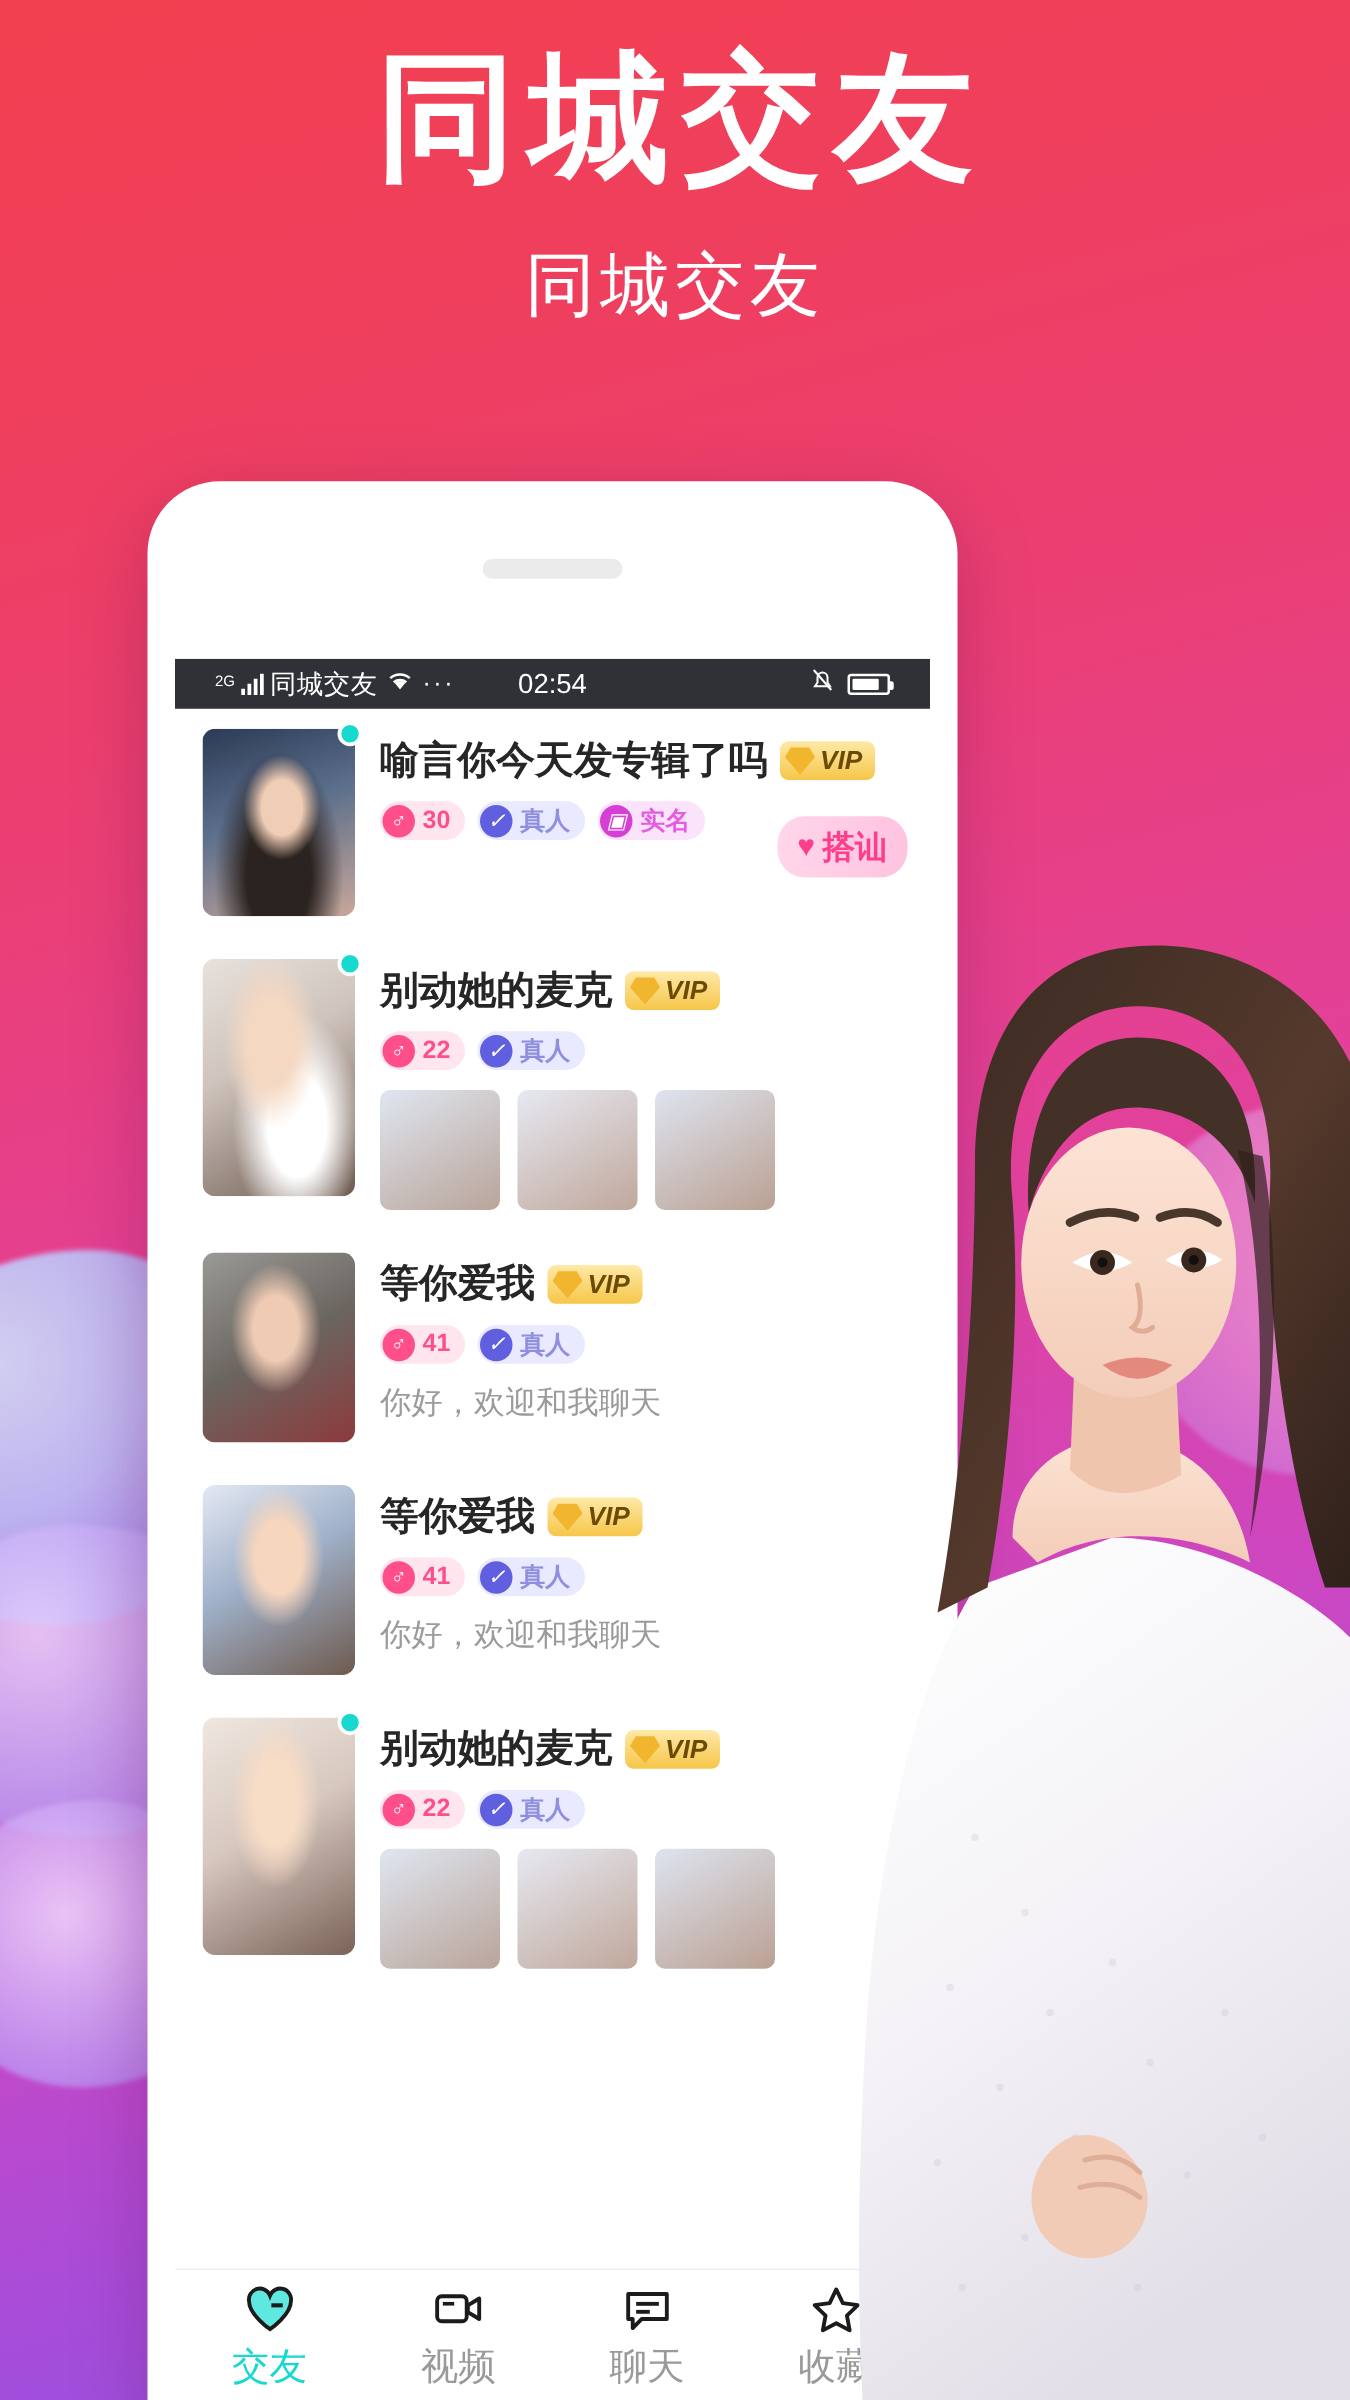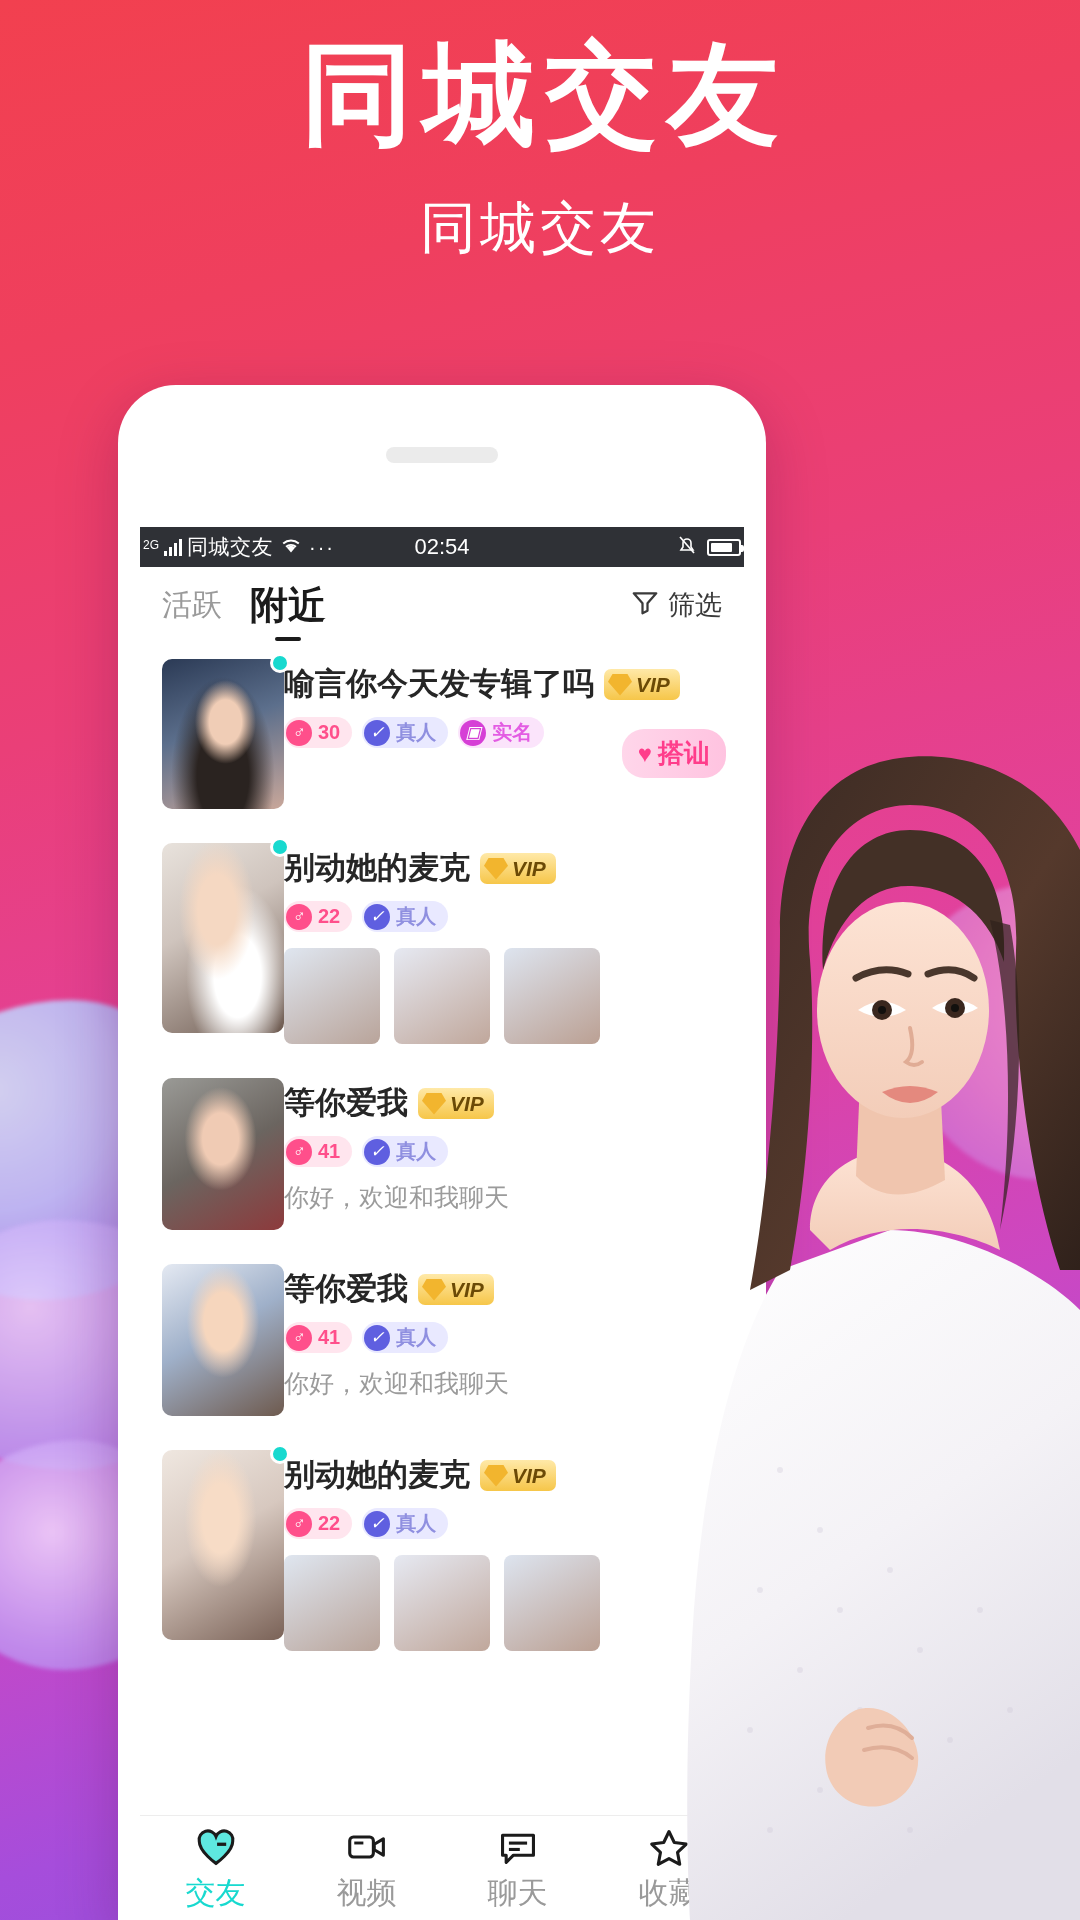--- a/index.html
+++ b/index.html
@@ -46,21 +46,21 @@
     z-index:6;
   }
   .speaker { position:absolute; top:62px; left:50%; transform:translateX(-50%);
     width:112px; height:16px; background:#ebebeb; border-radius:9px; }
 
   .screen { position:absolute; left:22px; top:142px; width:604px; height:1398px;
     background:#fff; overflow:hidden; }
 
   
   .statusbar { height:40px; background:#2f3136; color:#fff;
-    display:flex; align-items:center; padding:0 3px; font-size:21px; position:relative; }
+    display:flex; align-items:center; padding:0 32px; font-size:21px; position:relative; }
   .sb-left { display:flex; align-items:center; gap:5px; }
   .sb-2g { font-size:12px; line-height:1; align-self:flex-start; margin-top:6px; }
   .bars { display:flex; align-items:flex-end; gap:2px; height:17px; }
   .bars i { width:3px; background:#fff; display:block; }
   .bars i:nth-child(1){height:5px}.bars i:nth-child(2){height:9px}
   .bars i:nth-child(3){height:13px}.bars i:nth-child(4){height:17px}
   .carrier { font-size:21px; letter-spacing:.5px; }
   .dots { letter-spacing:2px; font-size:20px; }
   .sb-time { position:absolute; left:50%; transform:translateX(-50%); font-size:22px; }
   .sb-right { margin-left:auto; display:flex; align-items:center; gap:10px; }
@@ -72,21 +72,21 @@
   .navrow { height:76px; display:flex; align-items:center; padding:0 22px; background:#fff; }
   .tab { font-size:30px; color:#9a9a9a; margin-right:28px; }
   .tab.active { color:#1b1b1b; font-size:38px; font-weight:bold; position:relative; }
   .tab.active::after { content:""; position:absolute; left:50%; transform:translateX(-50%);
     bottom:-10px; width:26px; height:4px; background:#1b1b1b; border-radius:2px; }
   .filter { margin-left:auto; display:flex; align-items:center; gap:8px; font-size:27px; color:#3a3a3a; }
   .filter svg { width:30px; height:30px; }
 
   
   .list { padding:0 22px; }
-  .row { display:flex; padding:16px 0 18px; }
+  .row { display:flex; padding:16px 0 18px; gap:20px; }
   .av-wrap { position:relative; flex:0 0 auto; }
   .avatar { width:122px; height:150px; border-radius:10px; overflow:hidden; position:relative; }
   .dot { position:absolute; right:-6px; top:-6px; width:20px; height:20px; border-radius:50%;
     background:#18d9cf; border:3px solid #fff; }
   .info { flex:1; min-width:0; padding-top:4px; }
   .nameline { display:flex; align-items:center; gap:10px; }
   .nick { font-size:31px; color:#262626; font-weight:bold; white-space:nowrap; }
   .vip { display:inline-flex; align-items:center; gap:4px; background:linear-gradient(180deg,#ffe9a8,#f6c649);
     border-radius:7px; padding:4px 10px 3px 4px; }
   .vip .gem { width:24px; height:22px; background:#f2b52e; clip-path:polygon(20% 0,80% 0,100% 38%,50% 100%,0 38%); }
@@ -170,32 +170,20 @@
               <path d="M4 16h12l-2-3v-4a4 4 0 00-8 0v4z" stroke="#fff" stroke-width="1.6" fill="none"></path>
               <line x1="3" y1="3" x2="17" y2="19" stroke="#fff" stroke-width="1.6"></line>
             </svg>
         </span>
         <span class="battery">
             <i></i>
           </span>
       </div>
     </div>
 
-    <div class="navrow">
-      <div class="tab">活跃</div>
-      <div class="tab active">附近</div>
-      <div class="filter">
-        <span>
-          <svg viewBox="0 0 24 24">
-              <path d="M3 5h18l-7 8v6l-4 2v-8z" fill="none" stroke="#3a3a3a" stroke-width="1.8" stroke-linejoin="round"></path>
-            </svg>
-        </span>
-        <span>筛选</span>
-      </div>
-    </div>
 
     <div class="list">
 
       <div class="row" style="position:relative;">
         <div class="av-wrap">
           <div class="avatar">
             <div class="ph" style="background:linear-gradient(160deg,#2b3a55 0%,#5c6f8c 45%,#c9a79a 100%);"></div>
             <div class="ph" style="background:radial-gradient(ellipse at 52% 42%,#f0cdb6 18%,transparent 34%),radial-gradient(ellipse at 50% 78%,#2a2320 30%,transparent 60%);"></div>
           </div>
           <div class="dot"></div>

